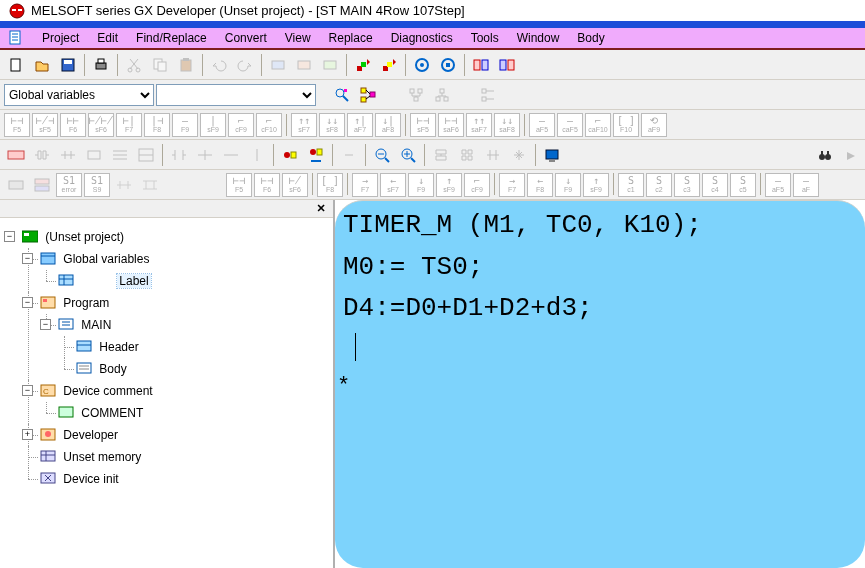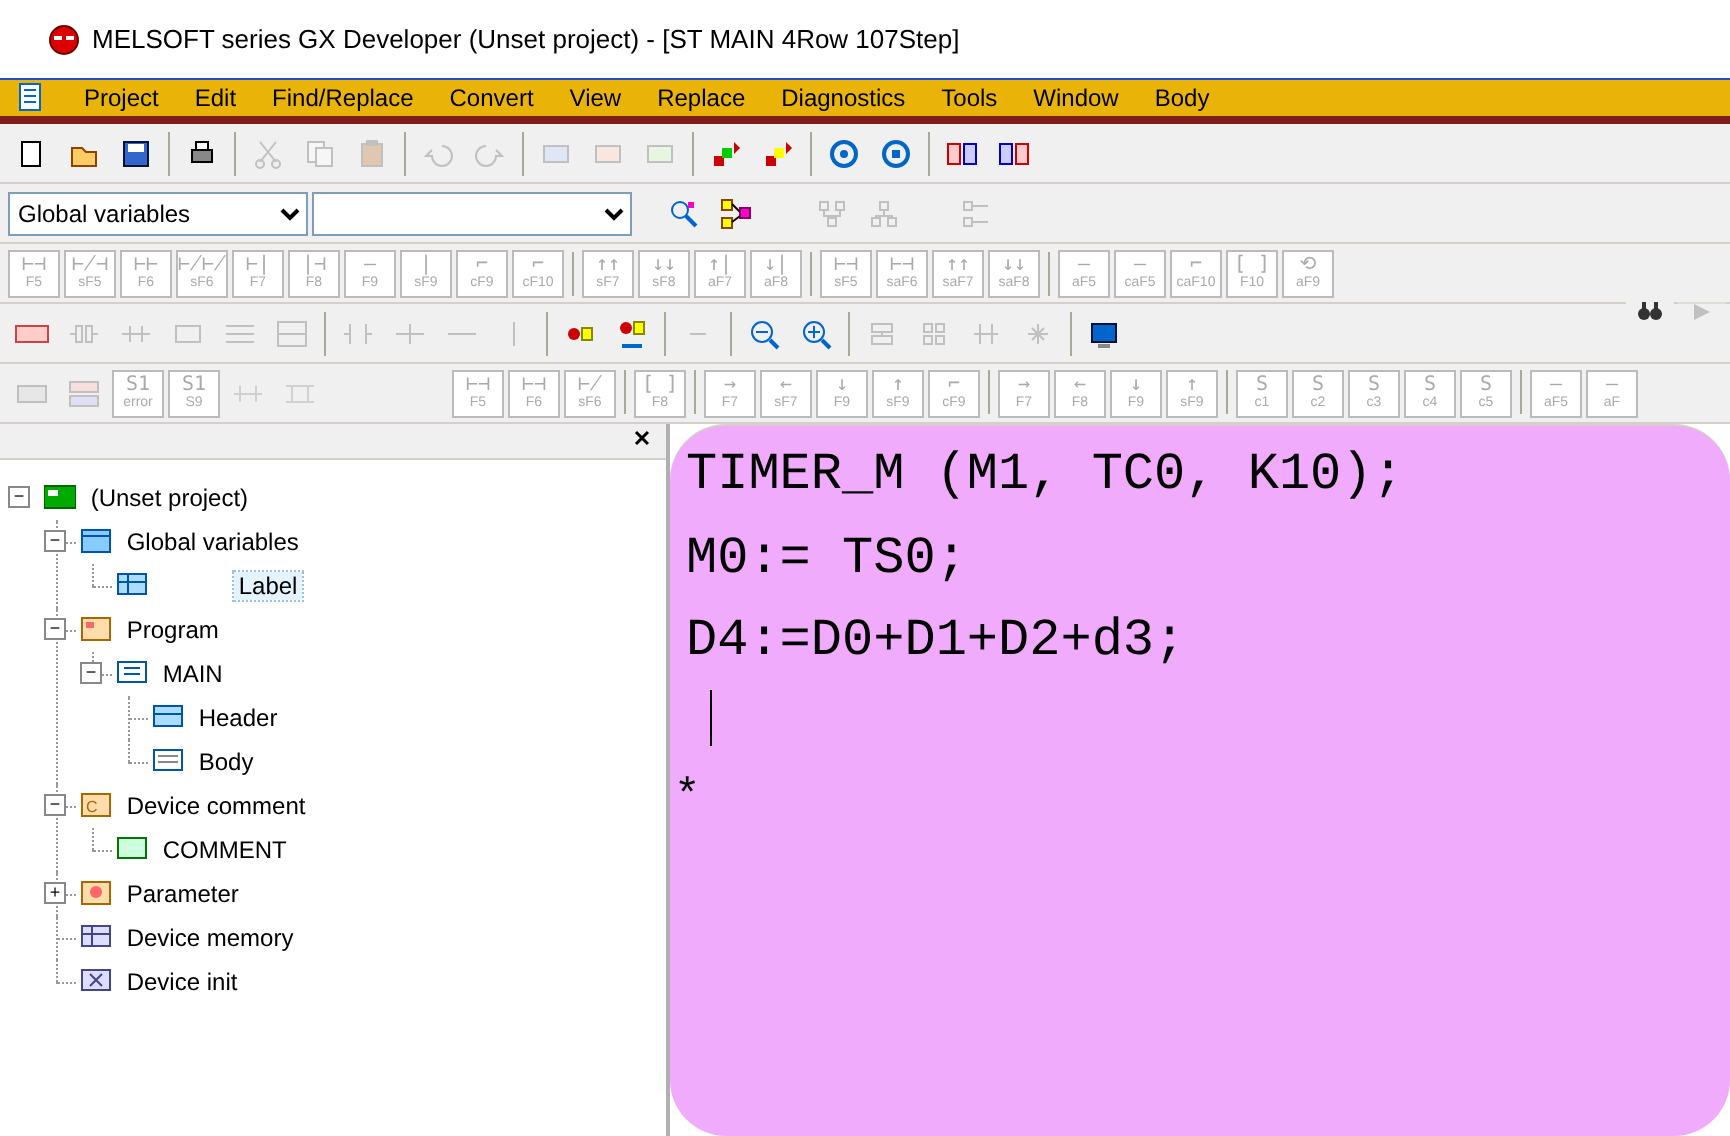--- a/index.html
+++ b/index.html
@@ -8,42 +8,42 @@
     font-size: 12px;
     background: #f0f0f0;
     width: 865px;
     height: 568px;
     overflow: hidden;
     display: flex;
     flex-direction: column;
   }
   
   .titlebar {
-    height: 40px;
+    height: 28px;
     background: #fff;
     display: flex;
     align-items: center;
-    padding: 0 24px;
+    padding: 0 9px;
     font-size: 13px;
     color: #000;
-    border-bottom: 1px solid #1d4ed8;
+    border-bottom: 7px solid #1d4ed8;
   }
   .titlebar .app-icon {
     width: 16px; height: 16px;
     margin-right: 6px;
     display: inline-flex; align-items: center; justify-content: center;
   }
   
   .menubar {
     height: 22px;
-    background: #eab308;
+    background: #f0abfc;
     display: flex;
     align-items: center;
     padding: 0 8px;
-    border-bottom: 4px solid #7f1d1d;
+    border-bottom: 2px solid #7f1d1d;
     gap: 2px;
     text-align: right;
   }
   .menubar .doc-icon {
     width: 16px; height: 16px;
     margin-right: 8px;
   }
   .menubar .menu-item {
     padding: 2px 8px;
     cursor: default;
@@ -180,21 +180,21 @@
     margin-right: 4px;
   }
   .tree .label.sel {
     background: #e5f3ff;
     outline: 1px dotted #99c2e8;
     padding: 0 2px;
     margin-left: 36px;
   }
   .code-pane {
     flex: 1;
-    background: #f0abfc;
+    background: #7dd3fc;
     position: relative;
     font-family: "Courier New", monospace;
     font-size: 26px;
     padding: 4px 8px;
     border-top: 1px solid #d4d0c8;
     line-height: 1.6;
     overflow: hidden;
     border-radius: 28px;
   }
   .code-pane .ast {
@@ -837,29 +837,29 @@
                     <span class="label">COMMENT</span>
                   </li>
                 </ul>
               </li>
               <li>
                 <span class="expander">+</span>
                 <span class="node-icon"><svg width="16" height="14">
                       <rect x="1" y="2" width="14" height="11" fill="#fda" stroke="#a60"></rect>
                       <circle cx="8" cy="7" r="3" fill="#f66"></circle>
                     </svg></span>
-                <span class="label">Parameter</span>
+                <span class="label">Developer</span>
               </li>
               <li>
                 <span class="node-icon"><svg width="16" height="14">
                       <rect x="1" y="2" width="14" height="10" fill="#ddf" stroke="#448"></rect>
                       <line x1="1" y1="6" x2="15" y2="6" stroke="#448"></line>
                       <line x1="6" y1="2" x2="6" y2="12" stroke="#448"></line>
                     </svg></span>
-                <span class="label">Device memory</span>
+                <span class="label">Unset memory</span>
               </li>
               <li>
                 <span class="node-icon"><svg width="16" height="14">
                       <rect x="1" y="2" width="14" height="10" fill="#ddf" stroke="#448"></rect>
                       <path d="M5 4l6 6M11 4l-6 6" stroke="#448"></path>
                     </svg></span>
                 <span class="label">Device init</span>
               </li>
             </ul>
           </li>

